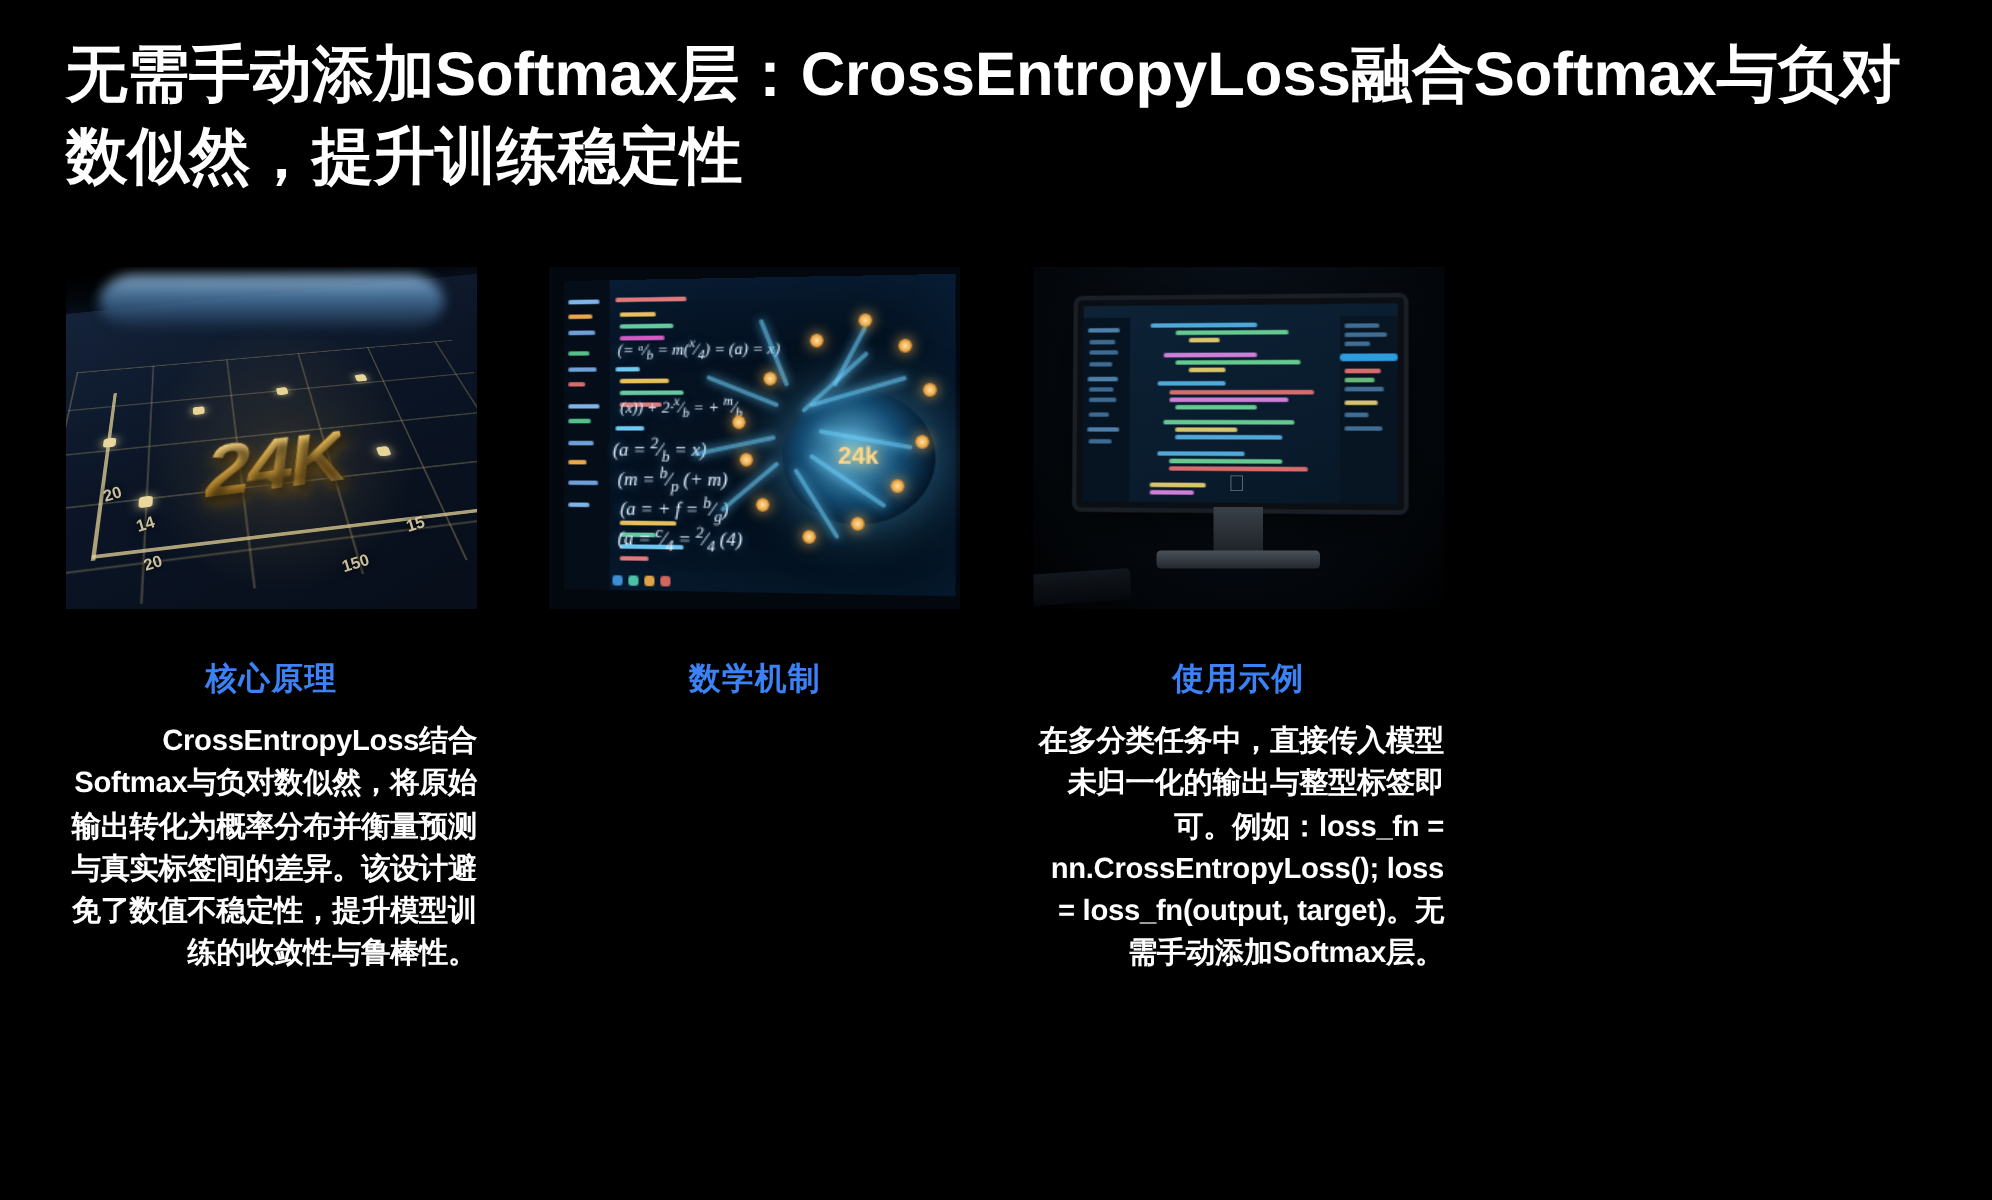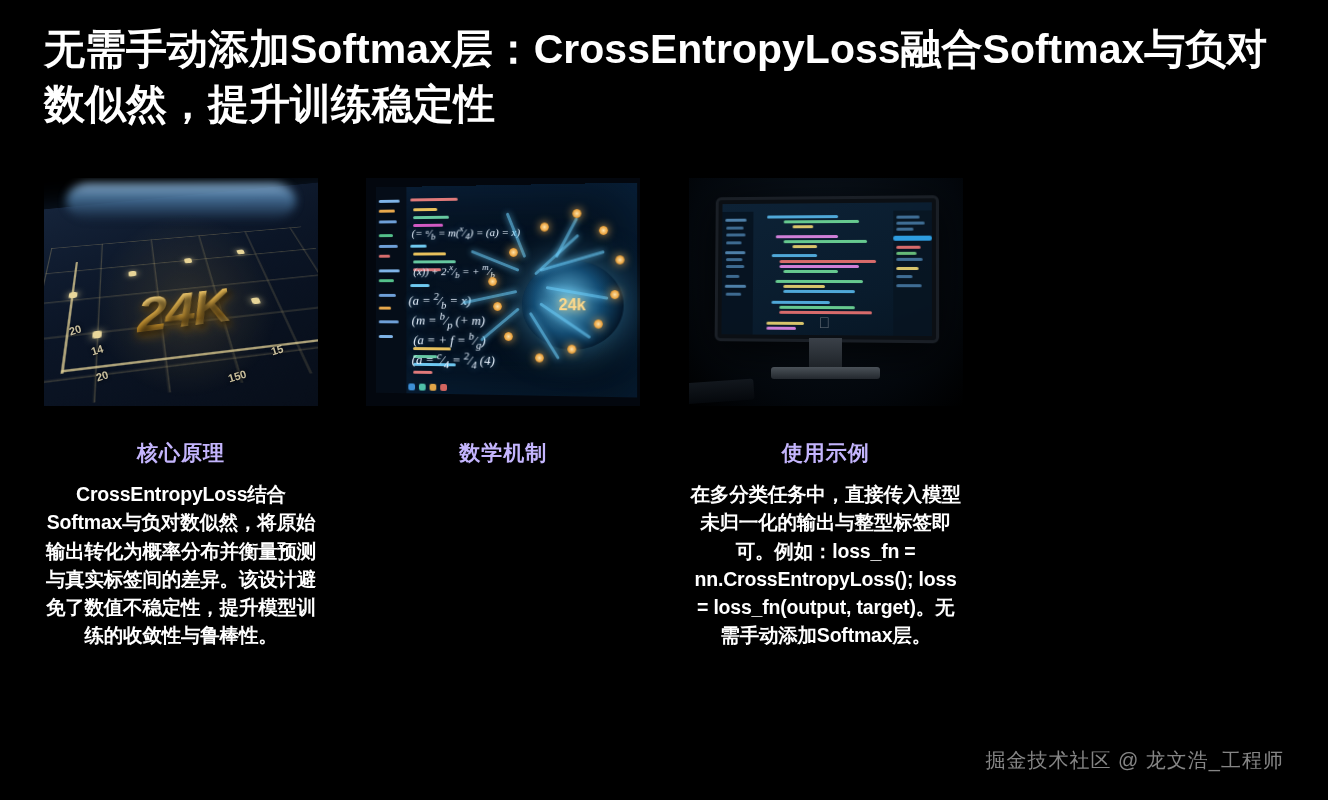--- a/index.html
+++ b/index.html
@@ -238,29 +238,29 @@
   }
   .t4 .floor {
     position:absolute; left:0; bottom:0; width:100%; height:22%;
     background:linear-gradient(180deg,rgba(20,35,55,.35),rgba(0,0,0,.9));
   }
 
   
   .col-head {
     margin-top:36px;
     text-align:center;
-    color:#c4b5fd;
+    color:#3b82f6;
     font-size:21px;
     font-weight:700;
     line-height:1;
     letter-spacing:1px;
   }
   .col-body {
     margin-top:17px;
-    text-align:center;
+    text-align:right;
     color:#ffffff;
     font-size:19.5px;
     font-weight:700;
     line-height:1.45;
     letter-spacing:-.2px;
     word-break:break-word;
   }
 
   
   .watermark {
@@ -443,15 +443,14 @@
       </div>
       <div class="col-head">使用示例</div>
       <div class="col-body">在多分类任务中，直接传入模型未归一化的输出与整型标签即可。例如：loss_fn = nn.CrossEntropyLoss(); loss = loss_fn(output, target)。无需手动添加Softmax层。</div>
     </div>
 
     <div class="card">
     </div>
 
   </div>
 
-  <div class="watermark">掘金技术社区 @ 龙文浩_工程师</div>
 
 </div>
 
 </body></html>

